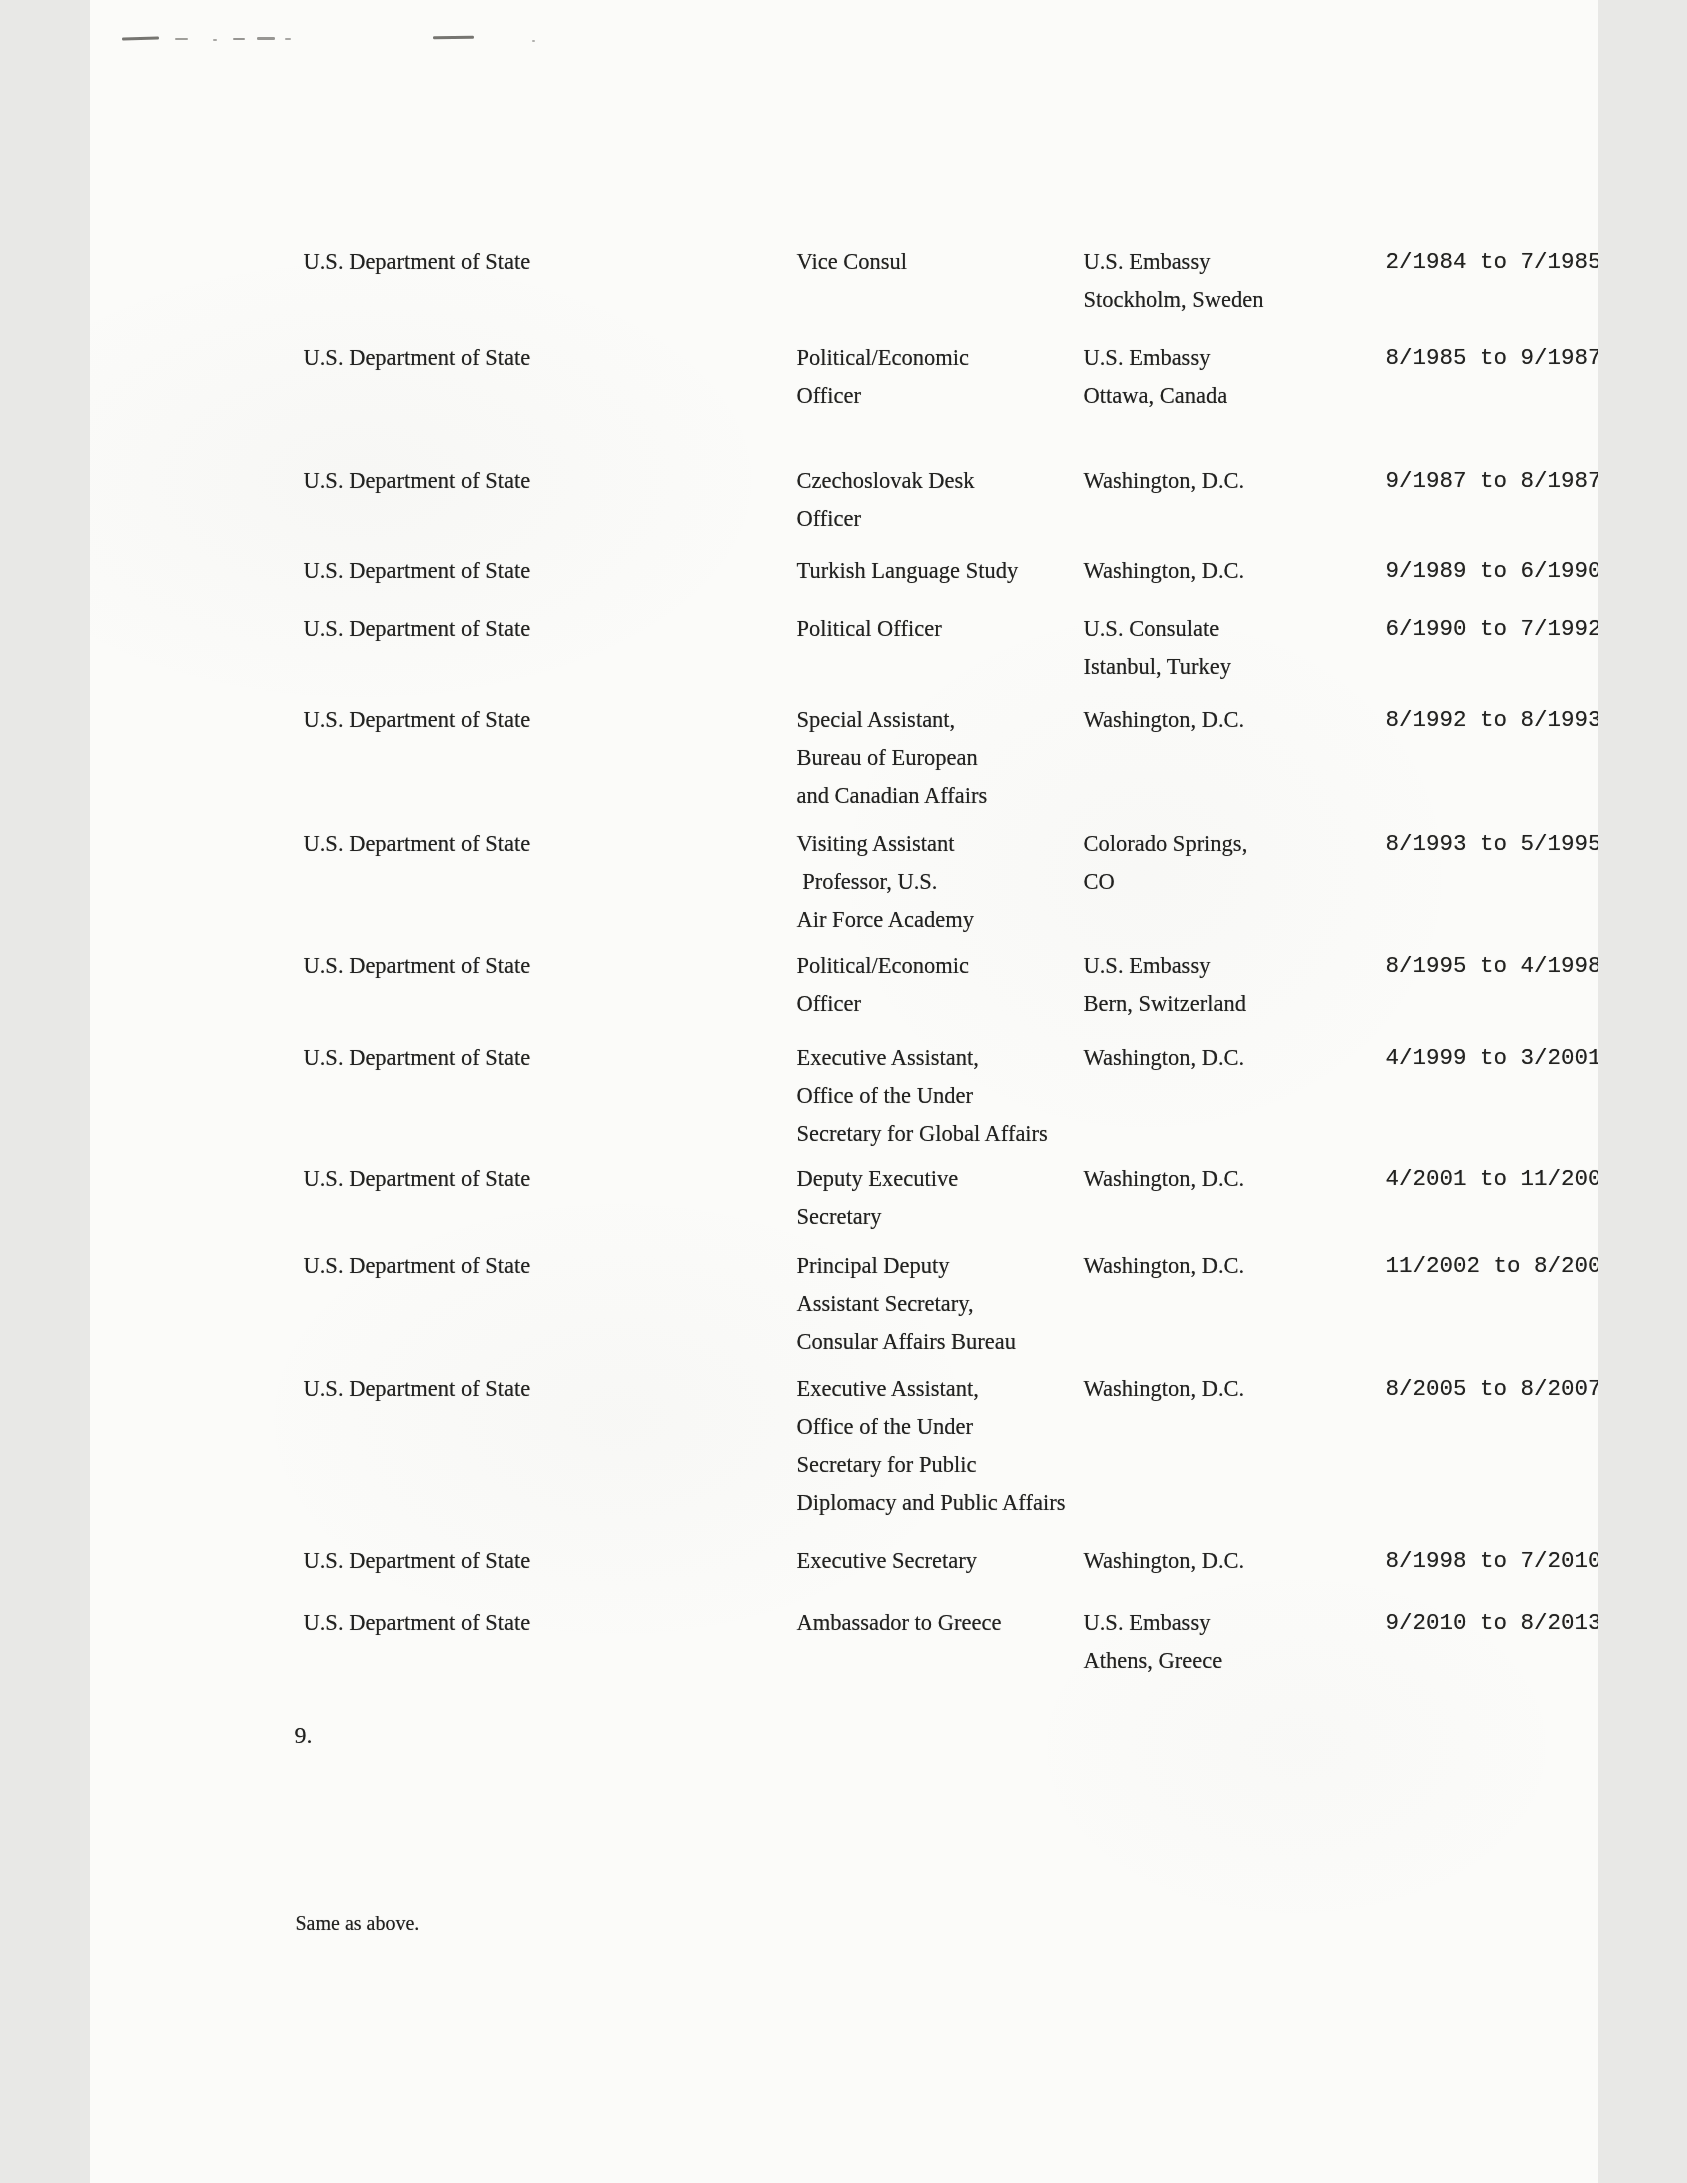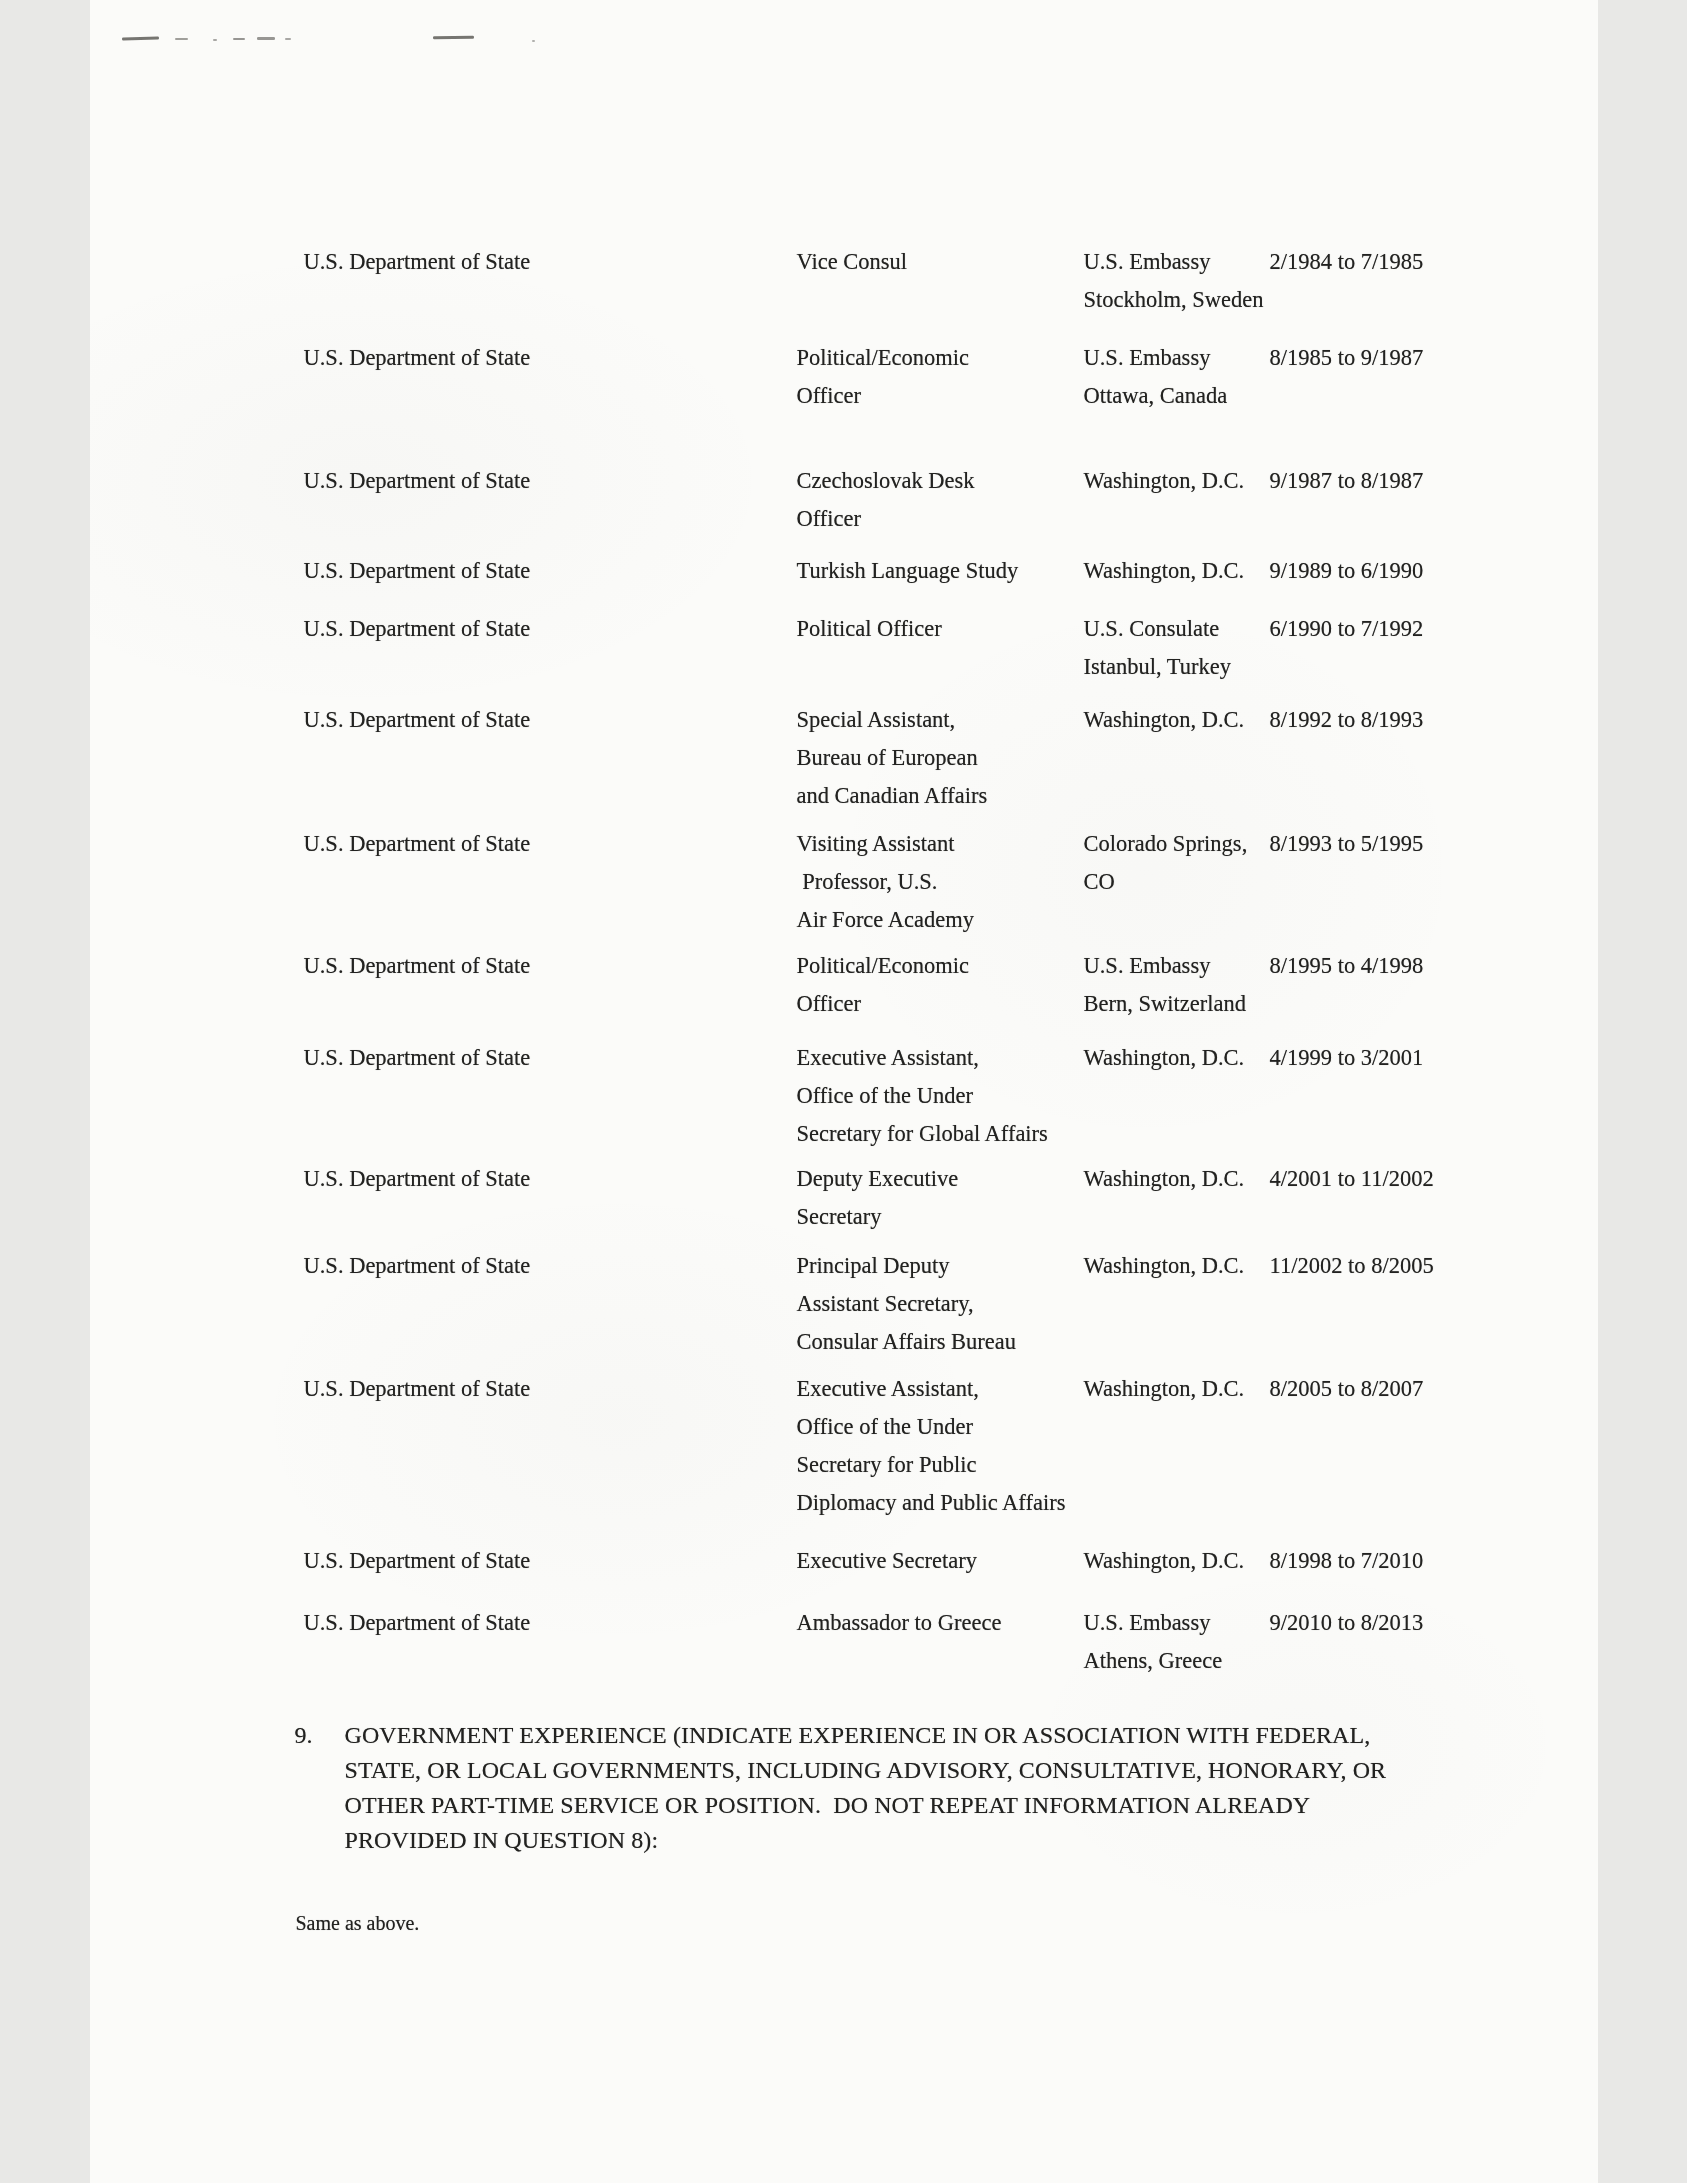--- a/index.html
+++ b/index.html
@@ -30,21 +30,21 @@
   .row { position: absolute; left: 0; width: 100%; height: 0; }
   .cell {
     position: absolute;
     white-space: pre;
     font-size: 22.5px;
     line-height: 38px;
   }
   .c-employer { left: 214px; }
   .c-position { left: 707px; }
   .c-location { left: 994px; }
-  .c-dates    { left: 1180px; }
+  .c-dates    { left: 1296px; font-family: Liberation Mono, monospace; }
   .q9-number {
     position: absolute;
     left: 205px;
     top: 1718px;
     font-size: 24px;
     line-height: 35px;
   }
   .q9-prompt {
     position: absolute;
     left: 255px;
@@ -208,20 +208,16 @@
 
   <div class="row" style="top:1604px">
     <div class="cell c-employer ink">U.S. Department of State</div>
     <div class="cell c-position ink">Ambassador to Greece</div>
     <div class="cell c-location ink">U.S. Embassy
 Athens, Greece</div>
     <div class="cell c-dates ink">9/2010 to 8/2013</div>
   </div>
 
   <div class="q9-number ink">9.</div>
-  <div class="q9-prompt ink">GOVERNMENT EXPERIENCE (INDICATE EXPERIENCE IN OR ASSOCIATION WITH FEDERAL,
-STATE, OR LOCAL GOVERNMENTS, INCLUDING ADVISORY, CONSULTATIVE, HONORARY, OR
-OTHER PART-TIME SERVICE OR POSITION.  DO NOT REPEAT INFORMATION ALREADY
-PROVIDED IN QUESTION 8):</div>
   <div class="q9-answer ink">Same as above.</div>
 
 </div>
 
 
 </body></html>

